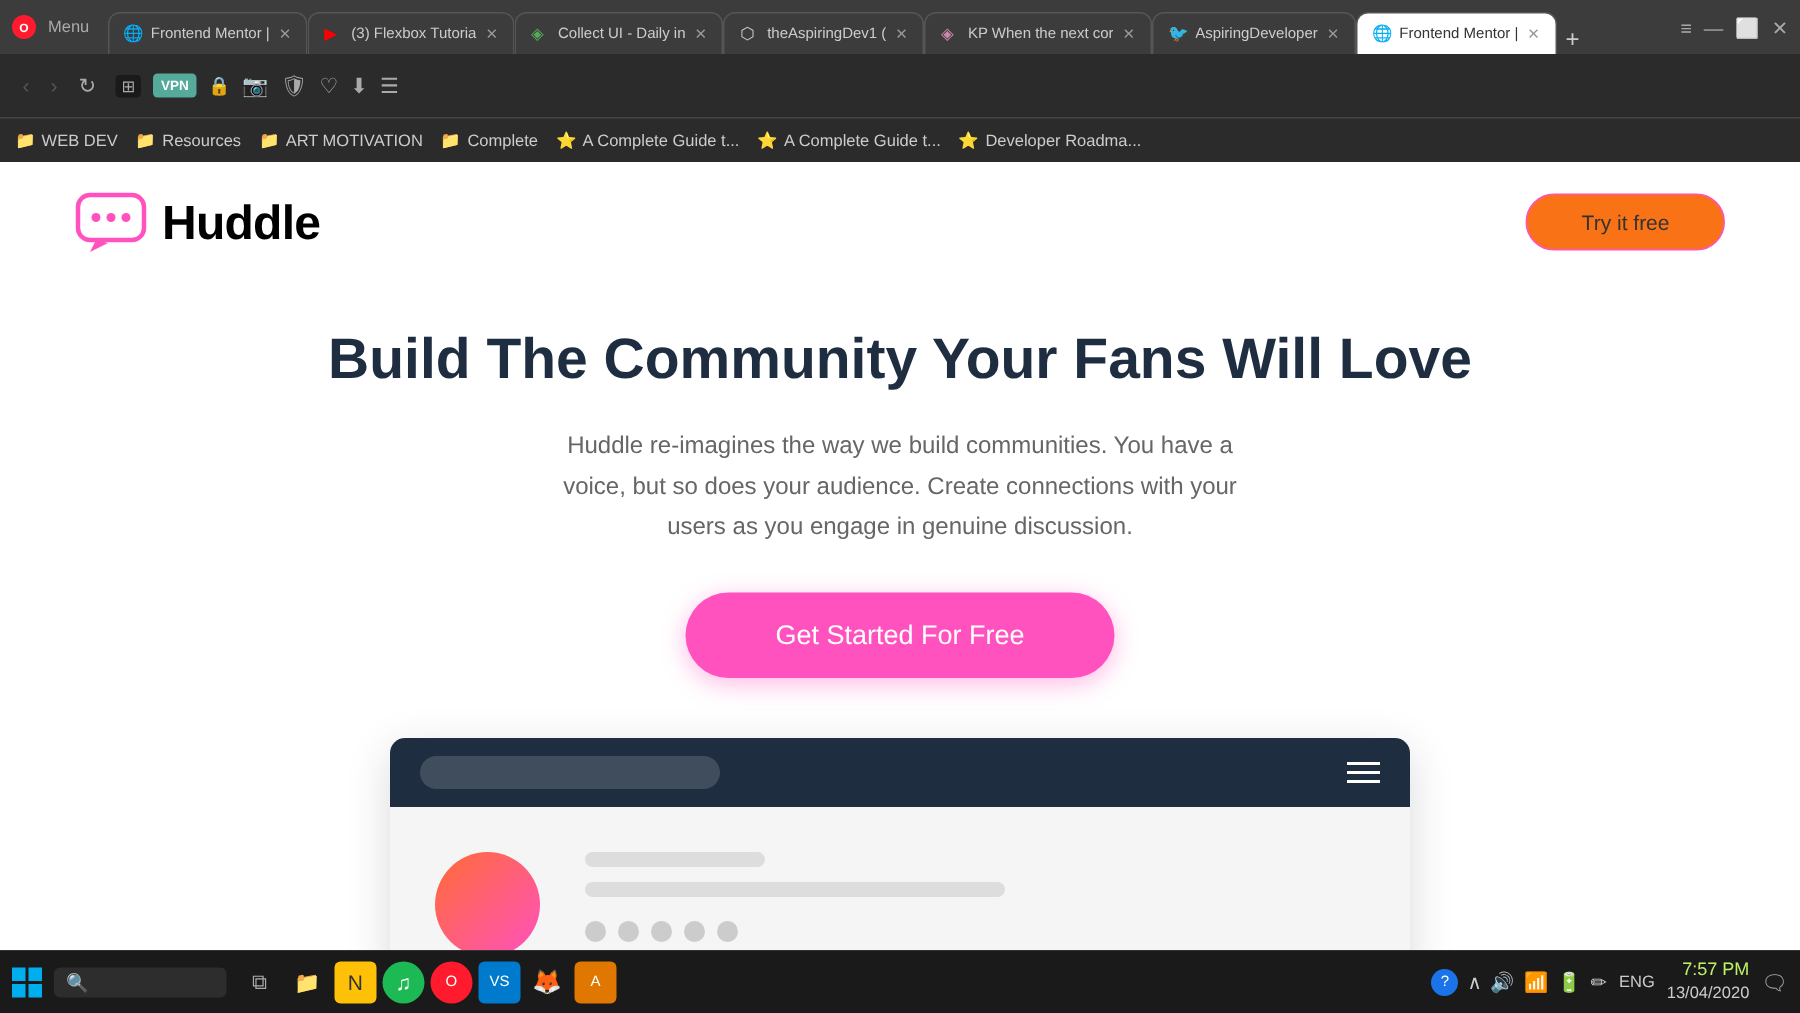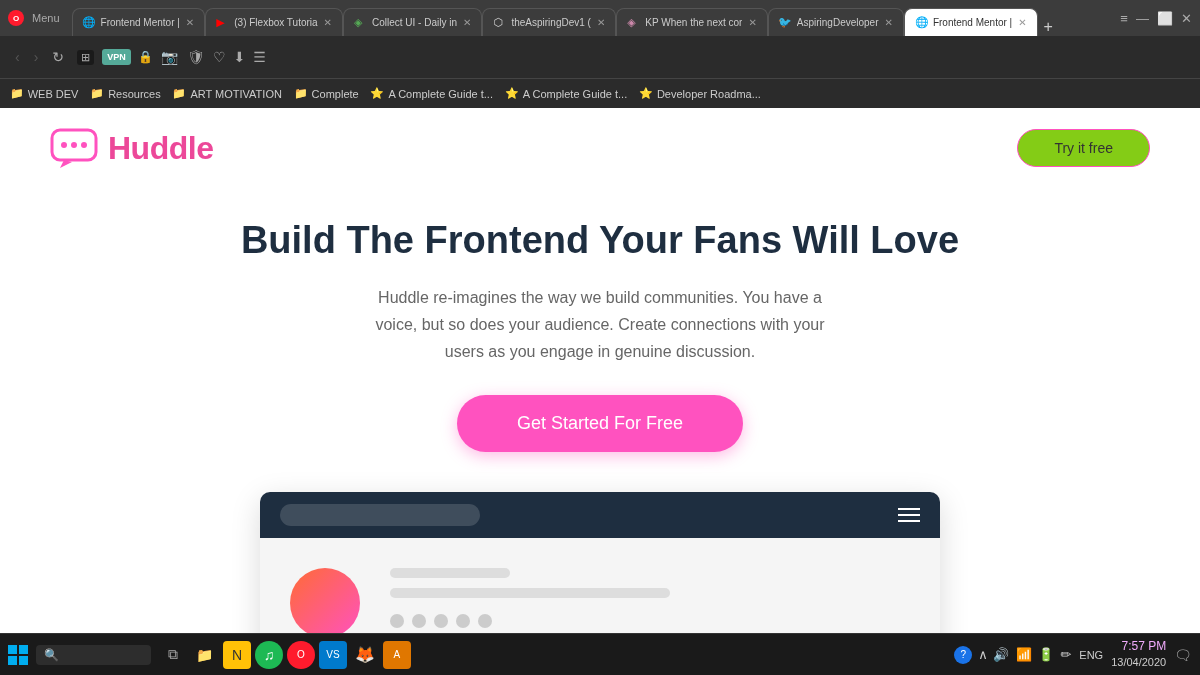--- a/index.html
+++ b/index.html
@@ -54,24 +54,24 @@
 
     
     .huddle-site { background: #fff; height: calc(675px - 36px - 42px - 30px); overflow: hidden; }
 
     .site-header {
       display: flex; align-items: center; justify-content: space-between;
       padding: 20px 50px; background: #fff;
     }
     .logo-container { display: flex; align-items: center; gap: 10px; }
     .logo-icon { width: 48px; height: 40px; }
-    .logo-text { font-size: 32px; font-weight: 700; color: #ec4899; letter-spacing: -0.5px; }
+    .logo-text { font-size: 32px; font-weight: 700; color: #000000; letter-spacing: -0.5px; }
 
     .try-free-btn {
-      border: 1.5px solid #ff52bf; color: #333; background: #84cc16;
+      border: 1.5px solid #ff52bf; color: #333; background: #f97316;
       padding: 10px 36px; border-radius: 30px; font-size: 14px; cursor: pointer;
       font-weight: 400;
     }
 
     .hero-section {
       text-align: center; padding: 30px 200px 20px;
     }
     .hero-title {
       font-size: 38px; font-weight: 700; color: #1e2e40; line-height: 1.2; margin-bottom: 20px;
     }
@@ -126,21 +126,21 @@
     }
     .taskbar-start { display: flex; align-items: center; gap: 4px; margin-right: 8px; }
     .taskbar-search { display: flex; align-items: center; background: #2d2d2d; border-radius: 4px; padding: 3px 8px; gap: 4px; }
     .search-input-tb { background: none; border: none; color: #eee; font-size: 11px; outline: none; width: 80px; }
     .taskbar-apps { display: flex; align-items: center; gap: 4px; margin-left: 8px; }
     .tb-app { width: 28px; height: 28px; border-radius: 4px; display: flex; align-items: center; justify-content: center; cursor: pointer; font-size: 14px; }
     .taskbar-right { margin-left: auto; display: flex; align-items: center; gap: 8px; color: #ccc; font-size: 11px; }
     .system-tray { display: flex; align-items: center; gap: 6px; }
     .tray-icon { color: #ccc; font-size: 13px; }
     .clock { text-align: right; line-height: 1.4; }
-    .time { font-size: 12px; color: #f0abfc; }
+    .time { font-size: 12px; color: #bef264; }
     .date { font-size: 11px; color: #ccc; }
 
     .opera-logo {
       width: 16px; height: 16px; background: #ff1b2d; border-radius: 50%;
       display: flex; align-items: center; justify-content: center; color: white; font-size: 8px; font-weight: bold;
     }
   </style>
 </head>
 <body>
 
@@ -268,21 +268,21 @@
         <circle cx="24" cy="17" r="3" fill="#ff52bf"></circle>
         <circle cx="34" cy="17" r="3" fill="#ff52bf"></circle>
         <path d="M14 32 L10 40 L22 34" fill="#ff52bf"></path>
       </svg>
       <span class="logo-text">Huddle</span>
     </div>
     <button class="try-free-btn">Try it free</button>
   </header>
 
   <section class="hero-section">
-    <h1 class="hero-title">Build The Frontend Your Fans Will Love</h1>
+    <h1 class="hero-title">Build The Community Your Fans Will Love</h1>
     <p class="hero-desc">Huddle re-imagines the way we build communities. You have a voice, but so does your audience. Create connections with your users as you engage in genuine discussion.</p>
     <button class="get-started-btn">Get Started For Free</button>
   </section>
 
   <div class="mock-browser">
     <div class="mock-browser-bar">
       <div class="mock-address-bar"></div>
       <div class="mock-hamburger">
         <span></span>
         <span></span>

